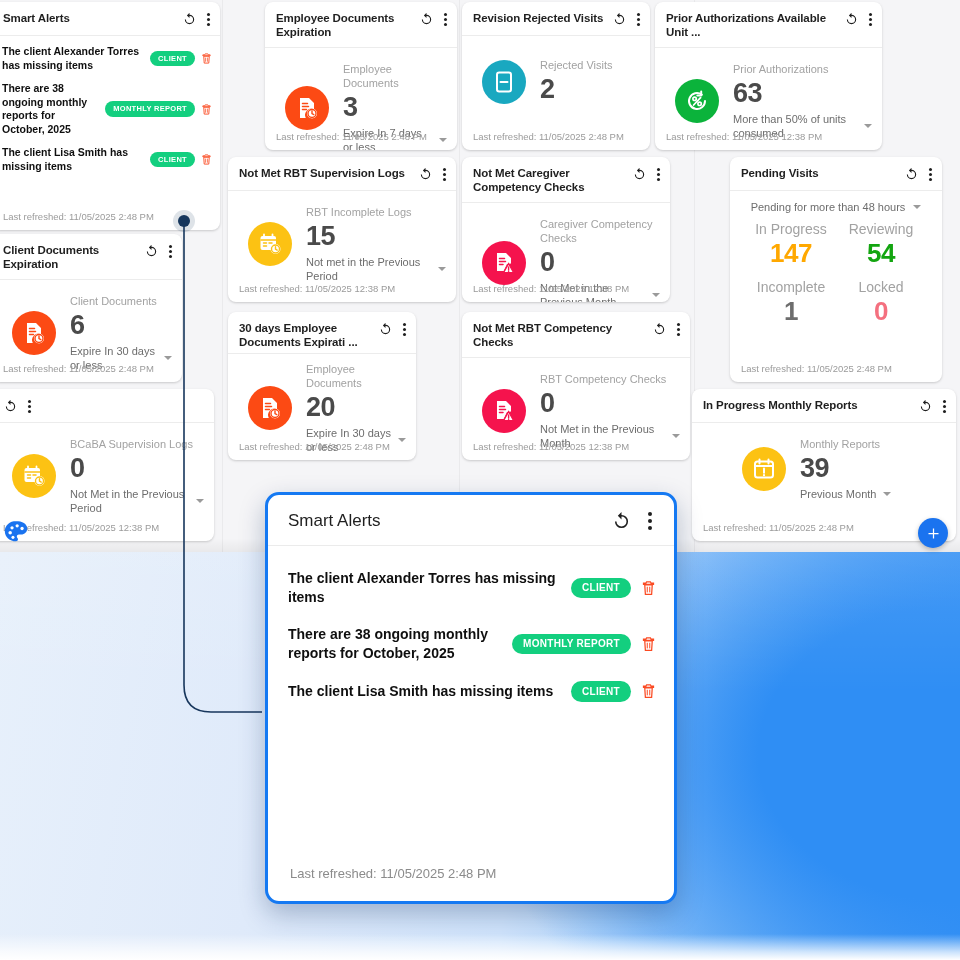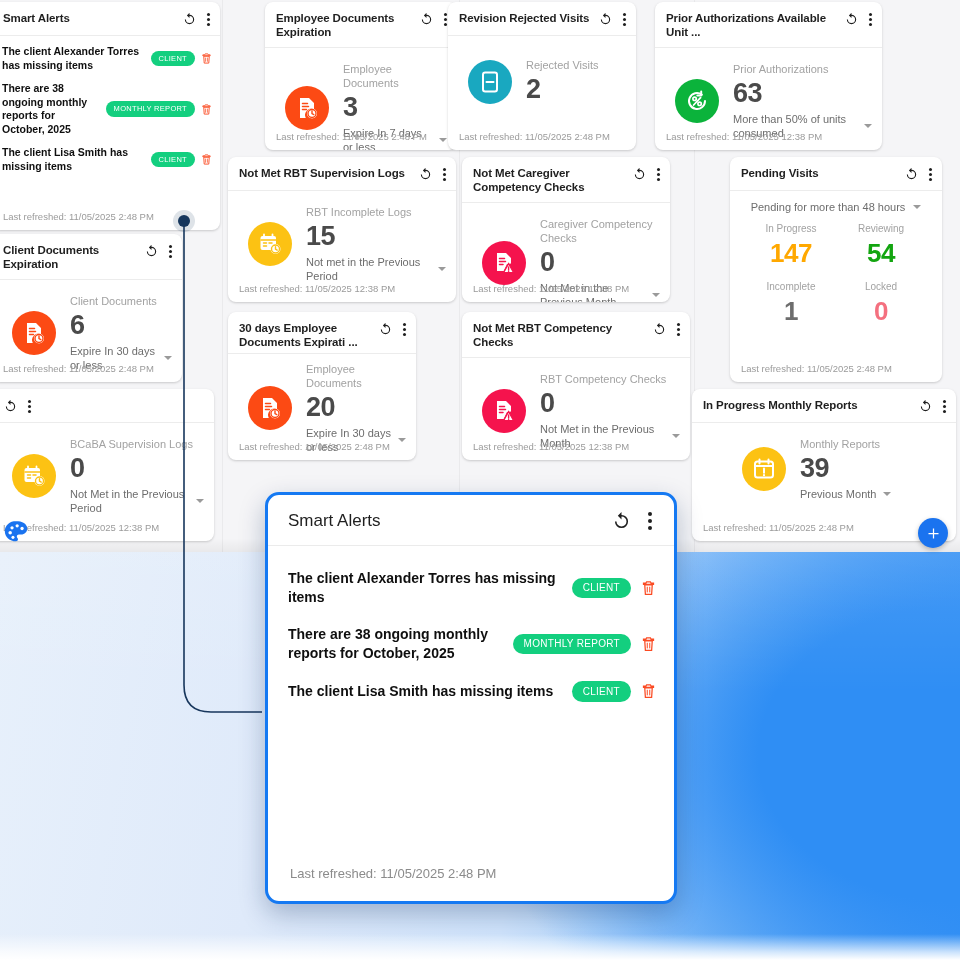--- a/index.html
+++ b/index.html
@@ -99,31 +99,31 @@
   .alert-row {
     display: flex; align-items: center; gap: 6px;
     padding: 5px 8px 5px 10px;
   }
   .alert-text { flex: 1 1 auto; font-size: 10.5px; font-weight: bold; color: #0f0f0f; line-height: 13.5px; }
   .badge {
     flex: 0 0 auto;
     background: #13cf7f;
     color: #ffffff;
     border-radius: 999px;
-    font-size: 7.5px; font-weight: normal;
+    font-size: 7.5px; font-weight: bold;
     letter-spacing: 0.3px;
     padding: 3px 8px 3.5px;
     white-space: nowrap;
   }
   .trash { flex: 0 0 auto; width: 11px; height: 13px; }
 
   
   .pv-filter { display:flex; align-items:center; justify-content:center; gap:8px; font-size:11px; color:#6d6d6d; padding: 10px 0 4px; }
   .pv-grid { display:grid; grid-template-columns: 1fr 1fr; row-gap: 2px; text-align:center; padding: 4px 6px 0; }
-  .pv-cell-label { font-size: 10px; color:#a2a2a2; line-height: 16px; }
+  .pv-cell-label { font-size: 14px; color:#a2a2a2; line-height: 16px; }
   .pv-cell-value { font-size: 26px; font-weight: bold; line-height: 32px; letter-spacing:-0.5px; }
 
   
   .modal {
     position: absolute;
     left: 265px; top: 492px; width: 412px; height: 412px;
     background: #ffffff;
     border: 3px solid #1579f2;
     border-radius: 14px;
     box-shadow: 0 10px 26px rgba(10,40,90,0.28);
@@ -431,21 +431,21 @@
         <div class="kpi-sub">
           <span>Expire In 30 days or less</span>
           <span class="caret"></span>
         </div>
       </div>
     </div>
   </div>
   <div class="card-foot">Last refreshed: 11/05/2025 2:48 PM</div>
 </div>
 
-<div class="card" style="left:448px; top:2px; width:188px; height:148px;">
+<div class="card" style="left:462px; top:2px; width:188px; height:148px;">
   <div class="card-head">
     <div class="card-title">Revision Rejected Visits</div>
     <div class="head-actions">
       <svg class="ico-refresh" style="color:#1f1f1f">
           <use href="#sym-refresh"></use>
         </svg>
       <div class="ico-kebab">
           <i></i>
           <i></i>
           <i></i>

